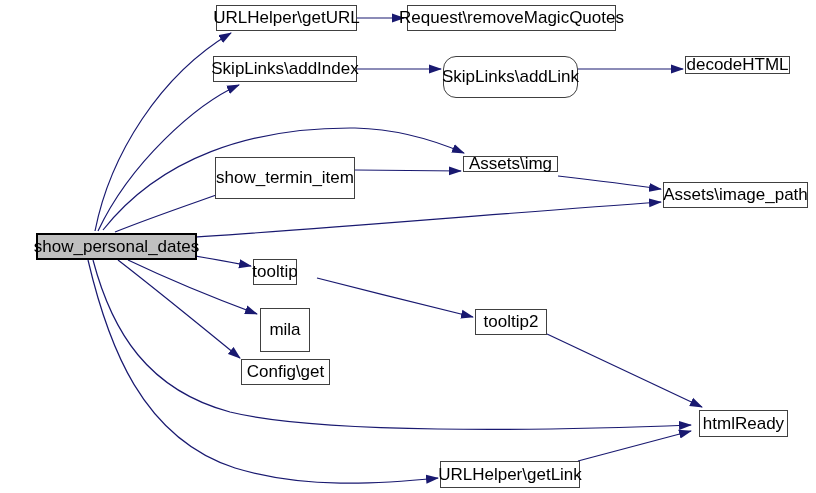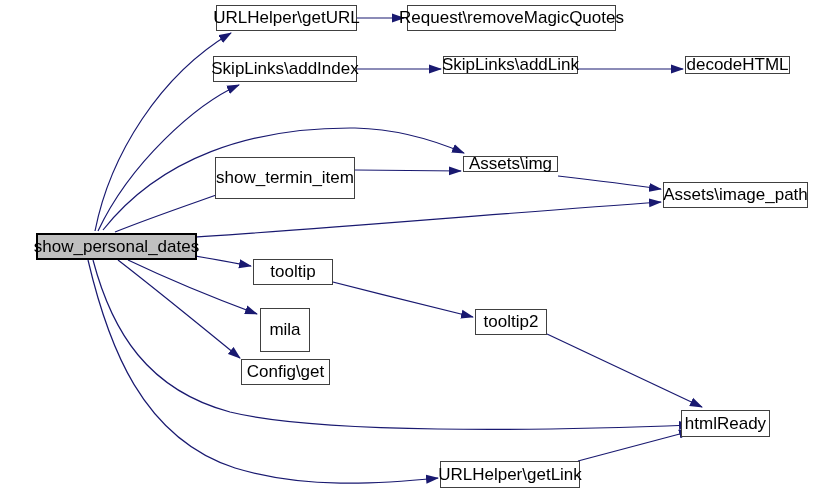--- a/index.html
+++ b/index.html
@@ -80,25 +80,25 @@
       <path d="M 558 176 C 592 180 625 184 661 189" class="edge" stroke="#191970" marker-end="url(#arrowhead)"></path>
       <path d="M 317 278 C 368 291 424 305 473 317" class="edge" stroke="#191970" marker-end="url(#arrowhead)"></path>
       <path d="M 547 334 L 702 407" class="edge" stroke="#191970" marker-end="url(#arrowhead)"></path>
       <path d="M 578 461 L 691 431" class="edge" stroke="#191970" marker-end="url(#arrowhead)"></path>
     </svg>
   <div id="node-layer">
       <div class="node root" style="left: 4px; top: 233px; width: 161px; height: 27px; color: rgb(0, 0, 0);">show_personal_dates</div>
       <div class="node" style="left: 216px; top: 5px; width: 141px; height: 26px; color: rgb(0, 0, 0);">URLHelper\getURL</div>
       <div class="node" style="left: 407px; top: 5px; width: 209px; height: 26px; color: rgb(0, 0, 0);">Request\removeMagicQuotes</div>
       <div class="node" style="left: 213px; top: 56px; width: 144px; height: 26px; color: rgb(0, 0, 0); text-align: right;">SkipLinks\addIndex</div>
-      <div class="node" style="left: 443px; top: 56px; width: 135px; height: 18px; color: rgb(0, 0, 0);">SkipLinks\addLink</div>
+      <div class="node" style="left: 443px; top: 56px; width: 135px; height: 42px; color: rgb(0, 0, 0); border-radius: 13px;">SkipLinks\addLink</div>
       <div class="node" style="left: 685px; top: 56px; width: 105px; height: 18px; color: rgb(0, 0, 0);">decodeHTML</div>
       <div class="node" style="left: 215px; top: 157px; width: 140px; height: 42px; color: rgb(0, 0, 0);">show_termin_item</div>
       <div class="node" style="left: 463px; top: 156px; width: 95px; height: 16px; color: rgb(0, 0, 0);">Assets\img</div>
       <div class="node" style="left: 663px; top: 182px; width: 145px; height: 26px; color: rgb(0, 0, 0);">Assets\image_path</div>
-      <div class="node" style="left: 253px; top: 259px; width: 80px; height: 26px; color: rgb(0, 0, 0);">tooltip</div>
+      <div class="node" style="left: 253px; top: 259px; width: 44px; height: 26px; color: rgb(0, 0, 0);">tooltip</div>
       <div class="node" style="left: 260px; top: 308px; width: 50px; height: 44px; color: rgb(0, 0, 0);">mila</div>
       <div class="node" style="left: 241px; top: 359px; width: 89px; height: 26px; color: rgb(0, 0, 0);">Config\get</div>
       <div class="node" style="left: 475px; top: 309px; width: 72px; height: 26px; color: rgb(0, 0, 0);">tooltip2</div>
-      <div class="node" style="left: 681px; top: 410px; width: 89px; height: 27px; color: rgb(0, 0, 0);">htmlReady</div>
+      <div class="node" style="left: 699px; top: 410px; width: 89px; height: 27px; color: rgb(0, 0, 0);">htmlReady</div>
       <div class="node" style="left: 440px; top: 461px; width: 140px; height: 27px; color: rgb(0, 0, 0);">URLHelper\getLink</div>
     </div>
 </div>
 
 </body></html>

